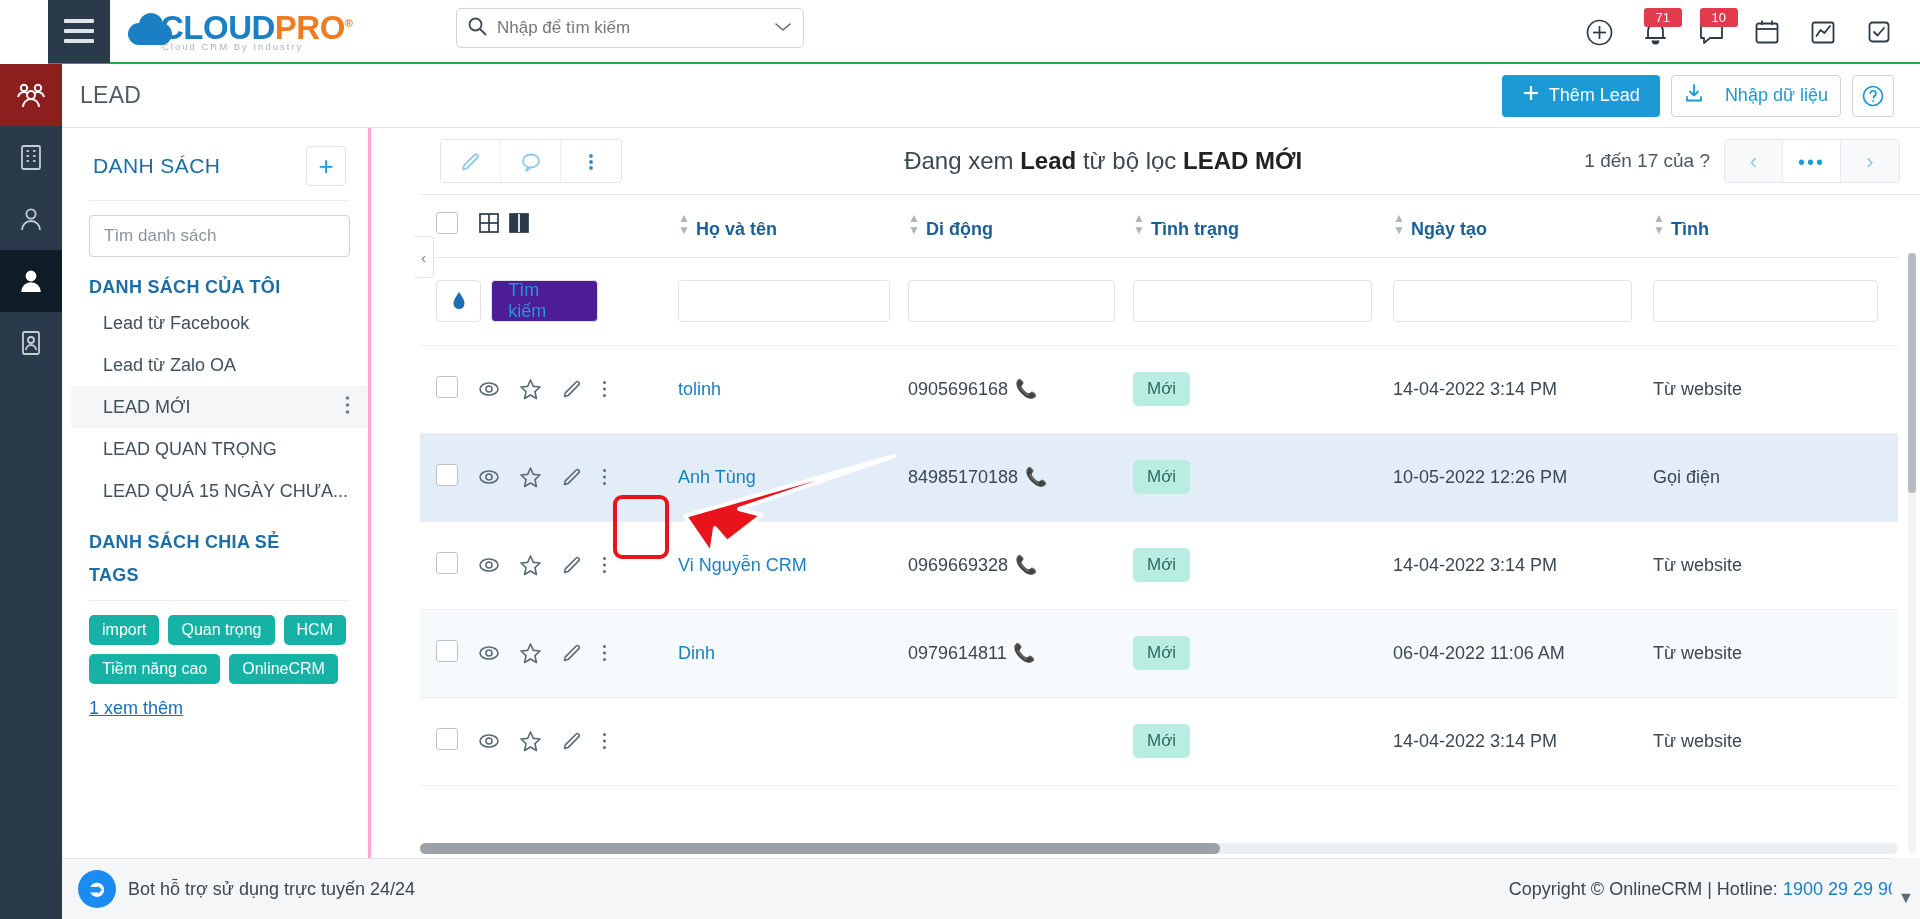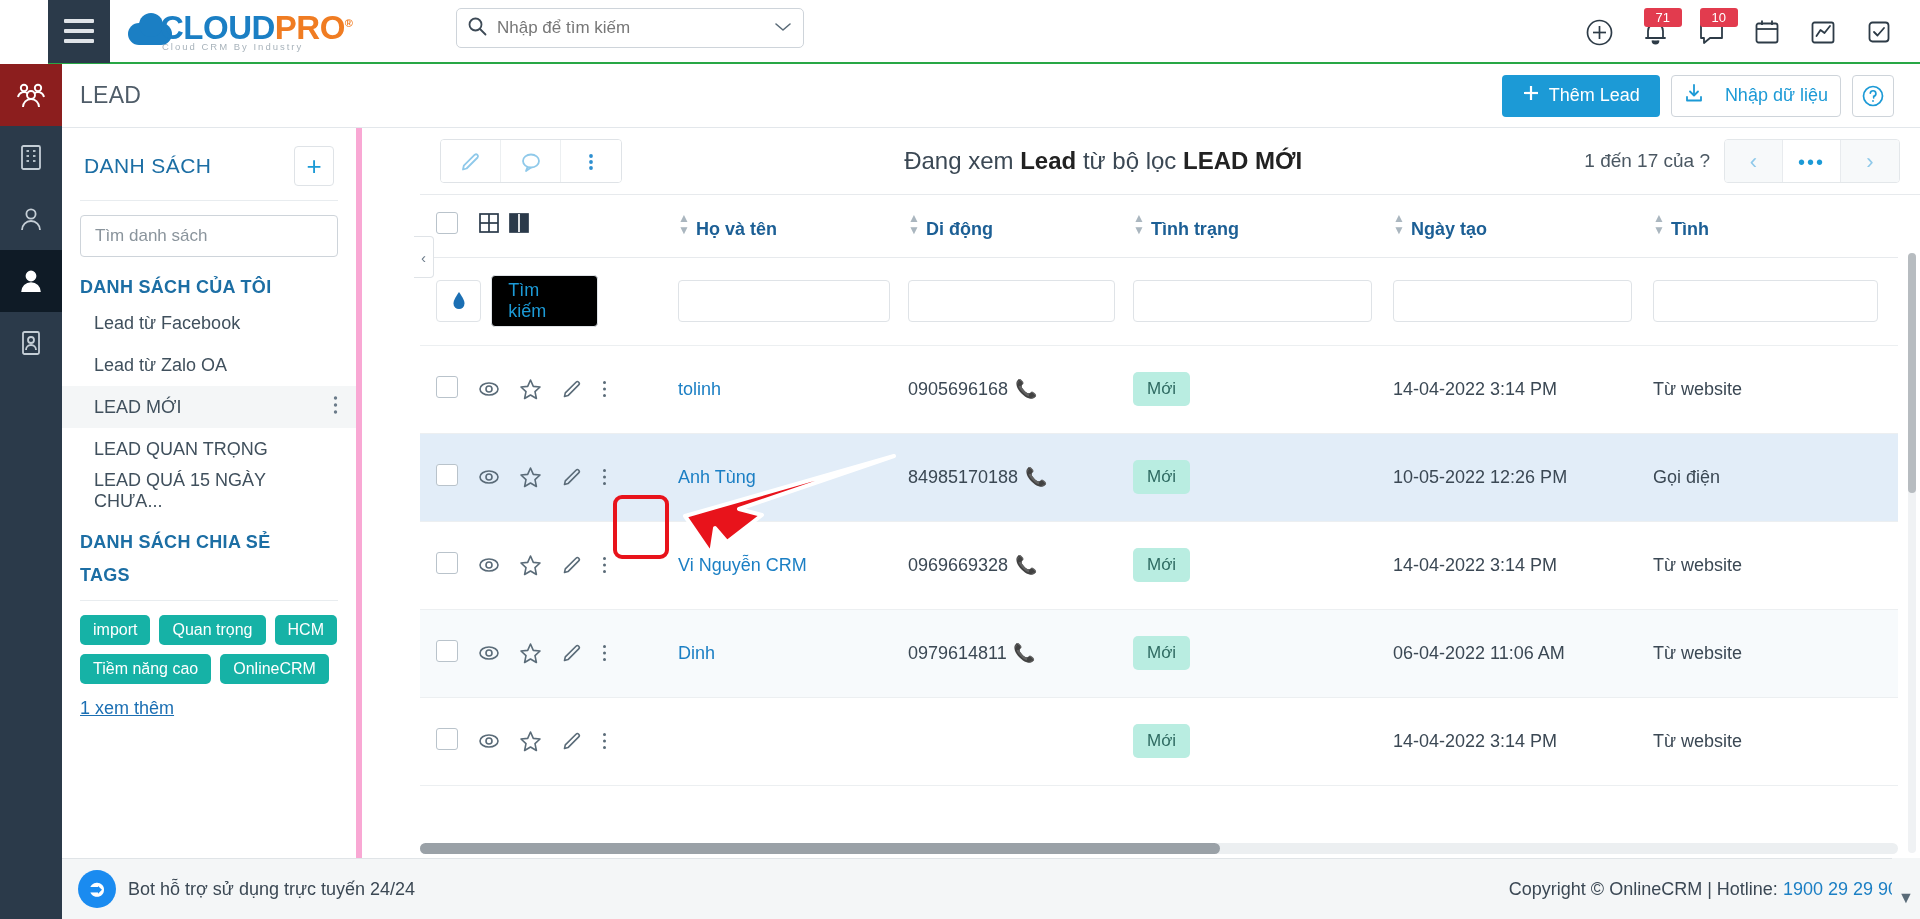--- a/index.html
+++ b/index.html
@@ -91,22 +91,22 @@
     padding: 0 12px; font-size: 18px; display:flex; align-items:center; gap:21px; cursor:pointer;
     font-family: "Liberation Sans", sans-serif;
   }
   .btn-icon-sq {
     background:#fff; border:1px solid #ced4da; border-radius:4px; width:42px; height:42px;
     display:flex; align-items:center; justify-content:center; cursor:pointer; color:#1c9ad6;
   }
 
   
   .listpanel {
-    position: absolute; left: 62px; top: 128px; width: 300px; height: 730px;
-    background: #fff; border-right: 6px solid #f9a8d4;
+    position: absolute; left: 71px; top: 128px; width: 300px; height: 730px;
+    background: #fff; border-right: 3px solid #f9a8d4;
   }
   .lp-head { display:flex; align-items:center; padding: 18px 22px 10px 22px; }
   .lp-title { font-size: 21px; color: #1c6ea4; letter-spacing: .4px; }
   .lp-add {
     margin-left:auto; width: 40px; height:40px; border:1px solid #dfe3e7; border-radius:4px;
     display:flex; align-items:center; justify-content:center; color:#1c9ad6; font-size:26px; cursor:pointer;
   }
   .lp-sep { height:1px; background:#e8ecef; margin: 4px 18px 0 18px; }
   .lp-search {
     margin: 14px 18px 0 18px; height: 42px; border:1px solid #ced4da; border-radius:4px;
@@ -184,22 +184,22 @@
     display:inline-block; background:#b9ede1; color:#2f6b62; border-radius:5px;
     padding: 7px 14px; font-size: 17px;
   }
   .filter-row td { height: 66px; border-bottom: 1px solid #eceff1; background:#fff;}
   .filter-input { width: 92%; height: 42px; border:1px solid #dfe3e7; border-radius:4px; background:#fff; }
   .btn-erase {
     width: 46px; height:42px; border:1px solid #dfe3e7; border-radius:4px;
     display:flex; align-items:center; justify-content:center; color:#1b6fb3; cursor:pointer; background:#fff;
   }
   .btn-find {
-    height:52px; border:1px solid #dfe3e7; border-radius:4px; padding: 0 16px;
-    display:flex; align-items:center; color:#1c9ad6; font-size:18px; cursor:pointer; background:#000000;
+    height:42px; border:1px solid #dfe3e7; border-radius:4px; padding: 0 16px;
+    display:flex; align-items:center; color:#1c9ad6; font-size:18px; cursor:pointer; background:#4c1d95;
   }
   .col-grid-icons { display:flex; gap: 8px; color:#2b3a4a; }
 
   
   .vscroll {
     position:absolute; right: 4px; top: 58px; width: 8px; height: 240px;
     background:#b7bcc0; border-radius: 4px;
   }
   .vscroll-track { position:absolute; right:4px; top: 58px; width:8px; height: 600px; background:#f0f2f4; border-radius:4px;}
   .hscroll-track {

